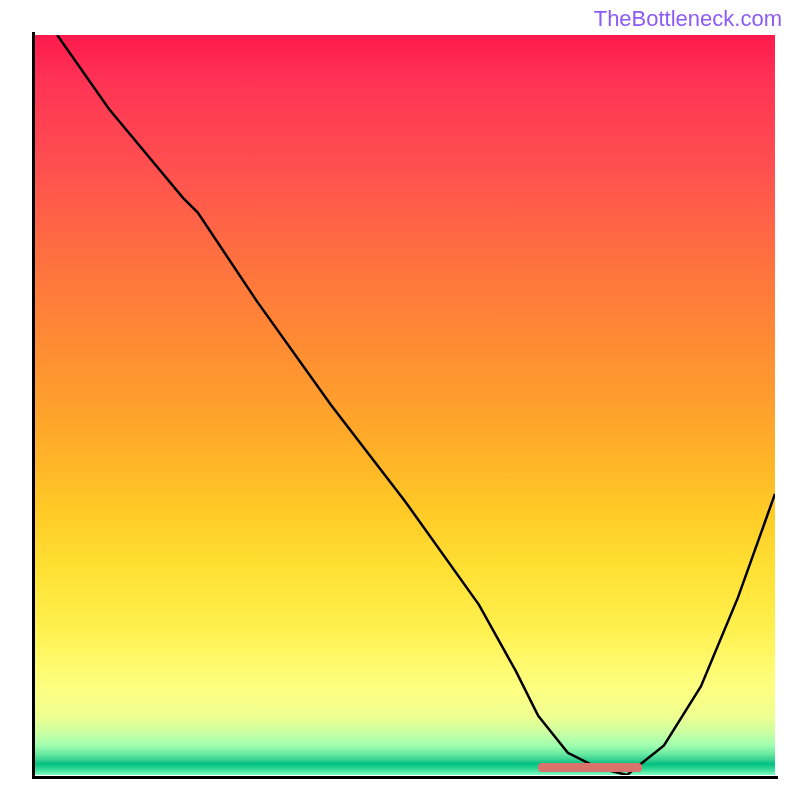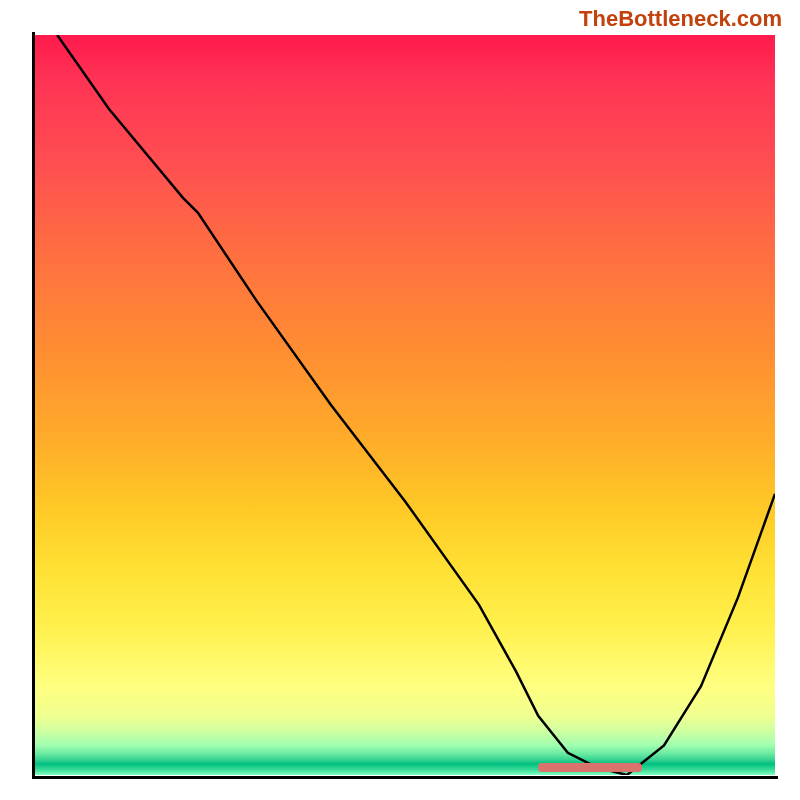--- a/index.html
+++ b/index.html
@@ -8,22 +8,22 @@
     height: 800px;
     background: #ffffff;
     font-family: Arial, sans-serif;
     position: relative;
   }
   .watermark {
     position: absolute;
     top: 6px;
     right: 18px;
     font-size: 22px;
-    font-weight: bold;
-    color: #c2410c;
+    font-weight: normal;
+    color: #8b5cf6;
     z-index: 10;
   }
   .chart-container {
     position: absolute;
     left: 35px;
     top: 35px;
     width: 740px;
     height: 740px;
   }
   .plot-bg {

